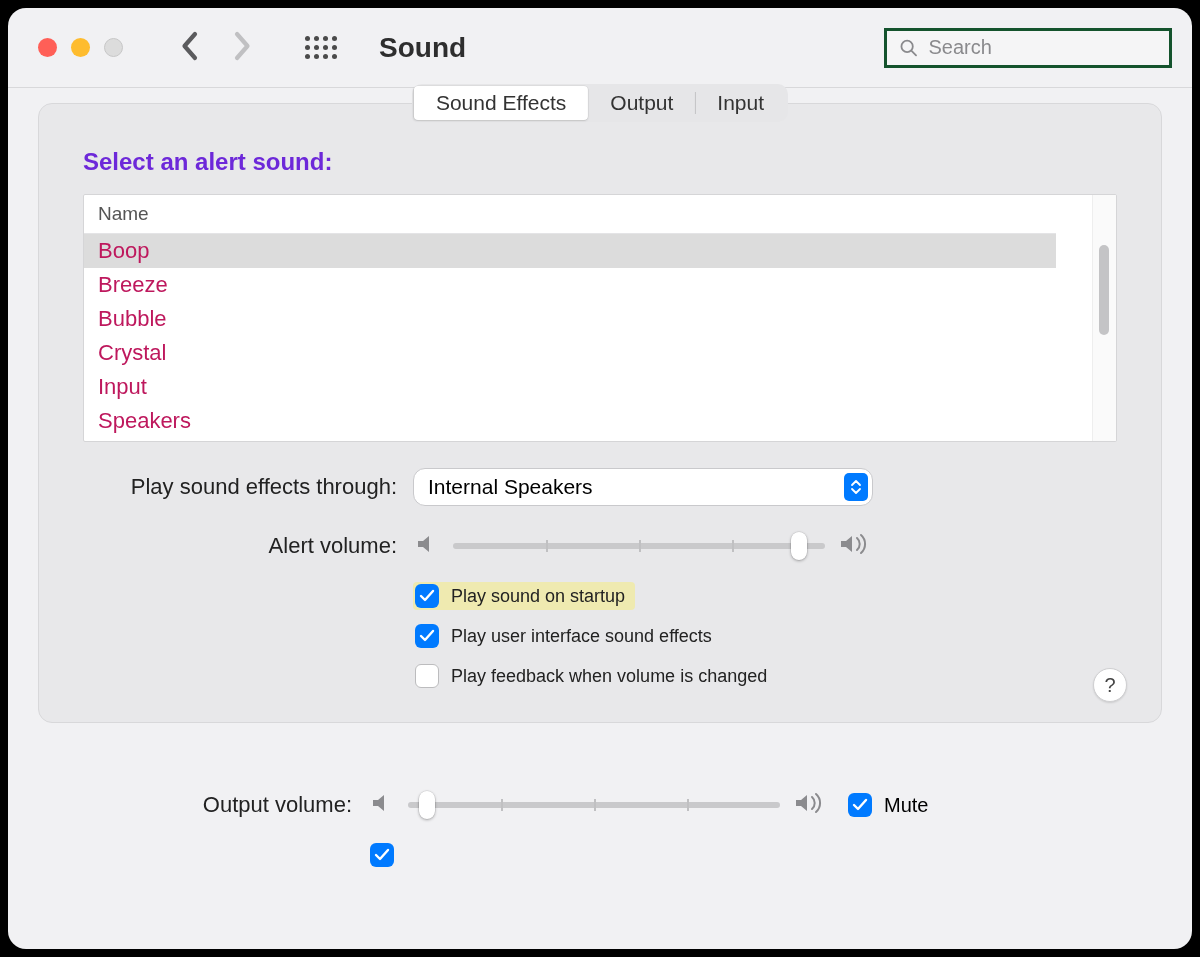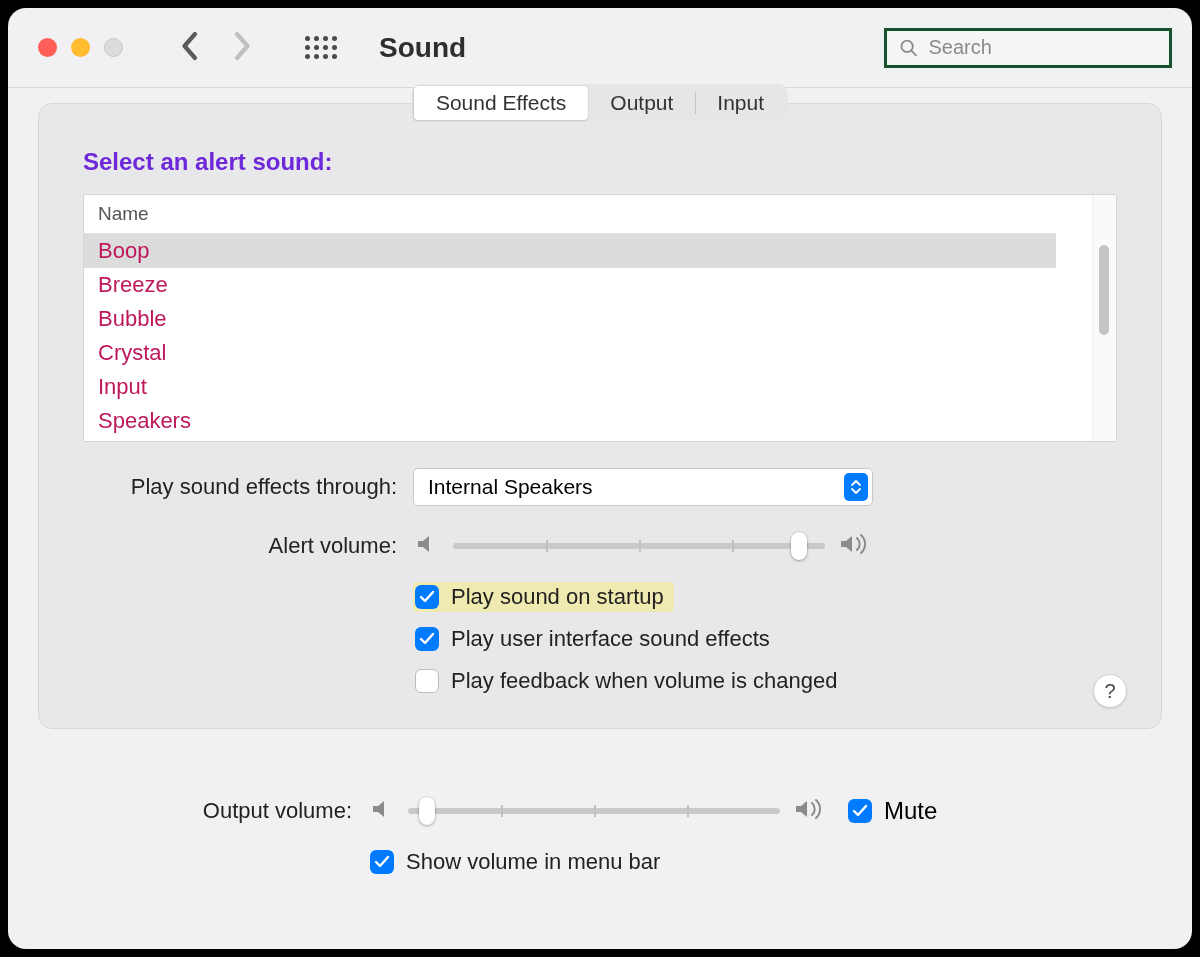--- a/index.html
+++ b/index.html
@@ -119,21 +119,21 @@
       background: #c4c4c6; border-radius: 5px;
     }
     
     .form-row { display: flex; align-items: center; margin-top: 26px; }
     .form-label { width: 330px; text-align: right; font-size: 22px; color: #222; padding-right: 16px; }
     .select-box {
       flex: 0 0 460px;
       height: 38px;
       background: #fff;
       border: 1px solid #c9c9cc;
-      border-radius: 5px;
+      border-radius: 12px;
       display: flex; align-items: center;
       padding: 0 4px 0 14px;
       font-size: 21px;
       justify-content: space-between;
       text-align: center;
     }
     .select-stepper {
       width: 24px; height: 28px; background: #007aff; border-radius: 5px;
       display: flex; flex-direction: column; align-items: center; justify-content: center;
     }
@@ -145,40 +145,40 @@
     .slider-thumb {
       position: absolute; top: -11px;
       width: 16px; height: 28px; background: #fff; border-radius: 8px;
       box-shadow: 0 1px 3px rgba(0,0,0,0.3), 0 0 0 0.5px rgba(0,0,0,0.1);
       transform: translateX(-50%);
     }
     .speaker-low svg, .speaker-high svg { width: 26px; height: 24px; fill: #8b8b8e; }
     .speaker-high svg { width: 34px; }
     
     .check-col { margin-left: 330px; margin-top: 22px; display: flex; flex-direction: column; gap: 12px; }
-    .check-row { display: flex; align-items: center; gap: 12px; font-size: 22px; color: #222; padding: 2px 10px 2px 2px; width: fit-content; border-radius: 4px; }
+    .check-row { display: flex; align-items: center; gap: 12px; font-size: 18px; color: #222; padding: 2px 10px 2px 2px; width: fit-content; border-radius: 4px; }
     .check-row.highlight { background: #efeab0; }
     .checkbox {
       width: 24px; height: 24px; border-radius: 6px; flex-shrink: 0;
       display: flex; align-items: center; justify-content: center;
     }
     .checkbox.checked { background: #007aff; }
     .checkbox.unchecked { background: #fff; border: 1px solid #bcbcbe; }
     .checkbox svg { width: 16px; height: 14px; }
     .help-btn {
       position: absolute; right: 34px; bottom: 20px;
       width: 34px; height: 34px; border-radius: 50%;
       background: #fff; border: 1px solid #cfcfd1;
       box-shadow: 0 1px 2px rgba(0,0,0,0.12);
       display: flex; align-items: center; justify-content: center;
       font-size: 20px; color: #444;
     }
     
     .below { margin-top: 42px; }
-    .mute-wrap { display: flex; align-items: center; gap: 12px; margin-left: 20px; font-size: 24px; }
+    .mute-wrap { display: flex; align-items: center; gap: 12px; margin-left: 20px; font-size: 20px; }
     .form-row.output .slider-wrap { flex: 0 0 460px; }
   </style>
 </head>
 <body>
 
 <div class="window">
 
   <div class="toolbar">
     <div class="traffic-lights">
       <div class="tl red"></div>
@@ -354,19 +354,18 @@
         </label>
       </div>
 
       <div class="check-col" style="margin-top:22px;">
         <label class="check-row">
           <span class="checkbox checked">
             <svg viewBox="0 0 16 14">
                 <path d="M2 7 L6 11 L14 2" stroke="#fff" stroke-width="2.4" fill="none" stroke-linecap="round" stroke-linejoin="round"></path>
               </svg>
           </span>
-          <span>Show volume in menu bar</span>
         </label>
       </div>
     </div>
 
   </div>
 </div>
 
 </body></html>

